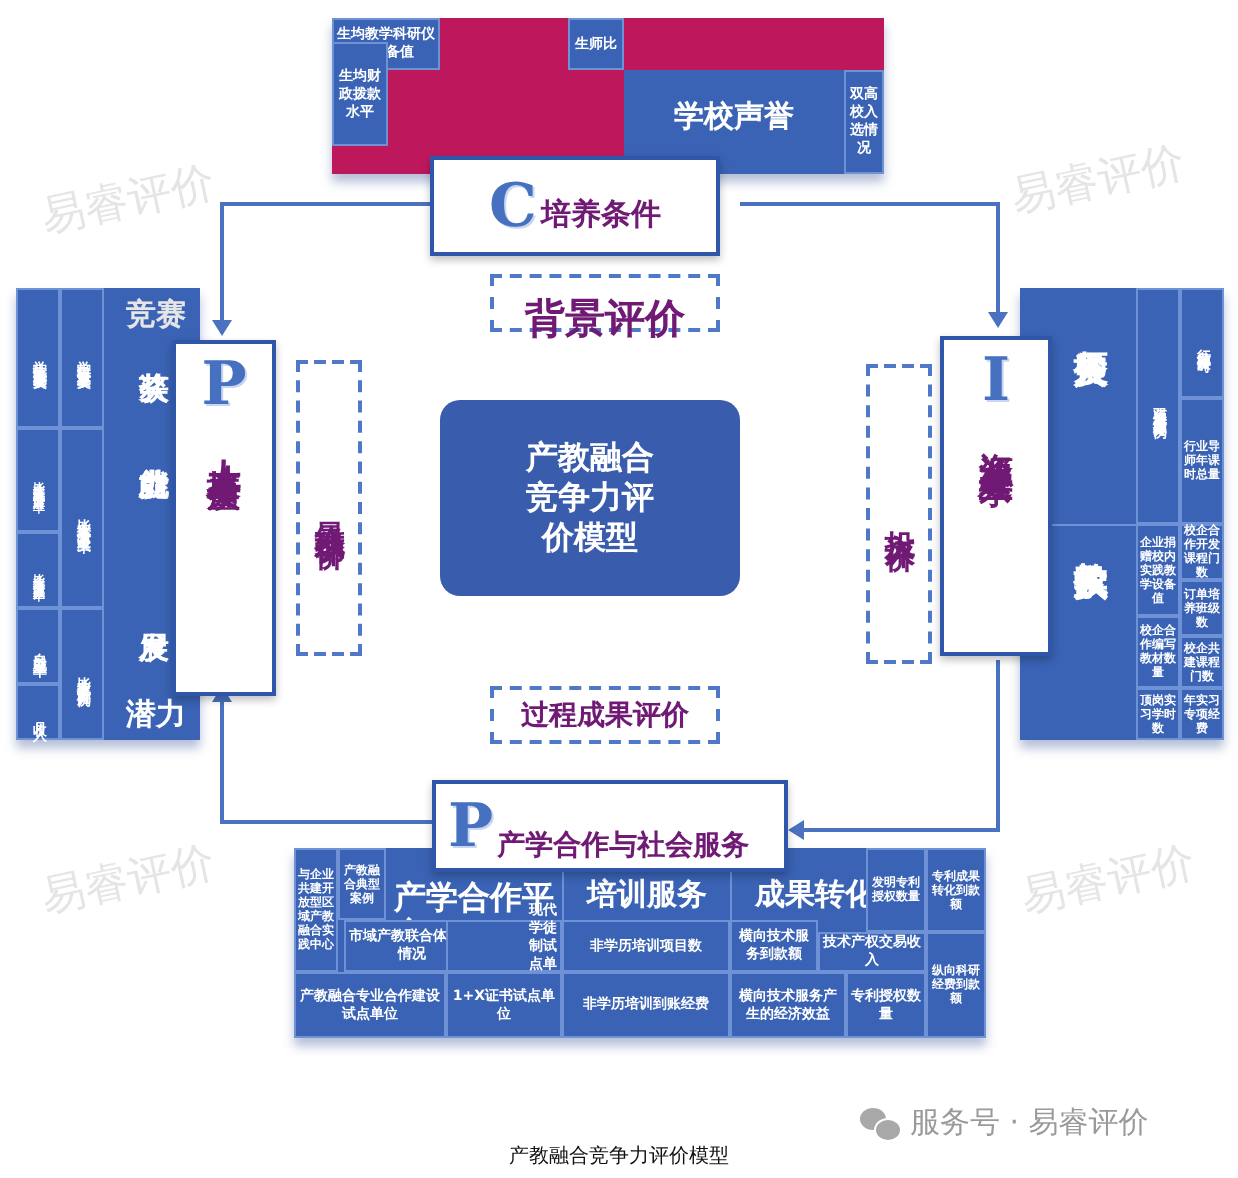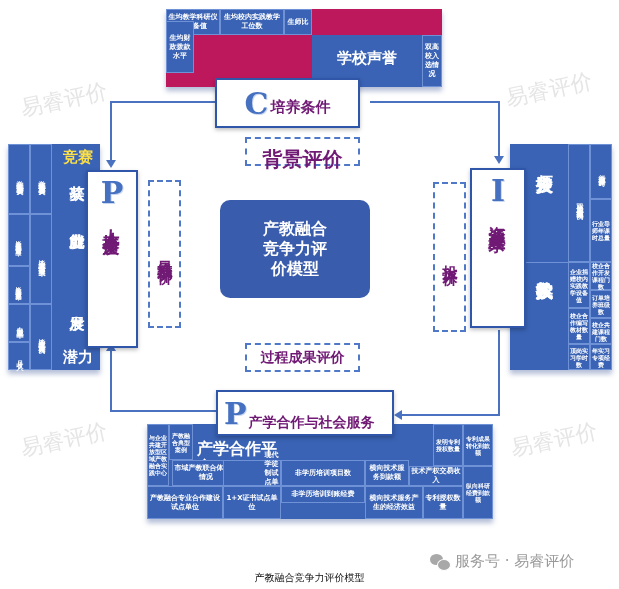--- a/index.html
+++ b/index.html
@@ -42,21 +42,20 @@
 <div class="line" style="left:498px;top:330px;width:2px;height:86px;"></div>
 <div class="line" style="left:400px;top:414px;width:100px;height:2px;"></div>
 <div class="arrow" style="left:394px;top:410px;border-top:5px solid transparent;border-bottom:5px solid transparent;border-right:8px solid #4a72c0;"></div>
 
 <div class="line" style="left:110px;top:348px;width:2px;height:64px;"></div>
 <div class="line" style="left:110px;top:410px;width:110px;height:2px;"></div>
 <div class="arrow" style="left:106px;top:343px;border-left:5px solid transparent;border-right:5px solid transparent;border-bottom:8px solid #4a72c0;"></div>
 
 <div class="abs shadow" style="left:166px;top:9px;width:276px;height:78px;background:#be185d;">
   <div class="cell" style="left:0;top:0;width:54px;height:26px;">生均教学科研仪器设备值</div>
-  <div class="cell" style="left:54px;top:0;width:64px;height:26px;">生均校内实践教学工位数</div>
   <div class="cell" style="left:118px;top:0;width:28px;height:26px;">生师比</div>
   <div class="cell" style="left:0;top:12px;width:28px;height:52px;">生均财政拨款水平</div>
   <div class="cell big" style="left:146px;top:26px;width:110px;height:52px;border:none;align-items:flex-start;padding-top:14px;">学校声誉</div>
   <div class="cell" style="left:256px;top:26px;width:20px;height:52px;">双高校入选情况</div>
 </div>
 
 <div class="whitebox" style="left:215px;top:78px;width:145px;height:50px;display:flex;align-items:center;justify-content:center;">
   <span class="letter" style="font-size:30px;margin-right:2px;">C</span>
   <span class="label" style="font-size:15px;margin-top:8px;">培养条件</span>
 </div>
@@ -67,21 +66,21 @@
 
 <div class="abs shadow" style="left:8px;top:144px;width:92px;height:226px;background:#3a63b5;">
   <div class="cell vcell" style="left:0;top:0;width:22px;height:70px;">学生技能竞赛获奖</div>
   <div class="cell vcell" style="left:0;top:70px;width:22px;height:52px;font-size:6px;">毕业生就业率专业对口率</div>
   <div class="cell vcell" style="left:0;top:122px;width:22px;height:38px;font-size:6px;">毕业生本省就业比率</div>
   <div class="cell vcell" style="left:0;top:160px;width:22px;height:38px;">自主就业率</div>
   <div class="cell vcell" style="left:0;top:198px;width:22px;height:28px;">月收入</div>
   <div class="cell vcell" style="left:22px;top:0;width:22px;height:70px;">学生科研竞赛获奖</div>
   <div class="cell vcell" style="left:22px;top:70px;width:22px;height:90px;">毕业生本省去向落实率</div>
   <div class="cell vcell" style="left:22px;top:160px;width:22px;height:66px;">毕业生三年晋升比例</div>
-  <div class="abs big" style="left:48px;top:4px;width:44px;text-align:center;color:#fde047;">竞赛</div>
+  <div class="abs big" style="left:48px;top:4px;width:44px;text-align:center;color:#e5e5e5;">竞赛</div>
   <div class="abs big vtxt" style="left:60px;top:30px;color:#fff;">获奖</div>
   <div class="abs big vtxt" style="left:60px;top:78px;color:#fff;">就业能力</div>
   <div class="abs big vtxt" style="left:60px;top:160px;color:#fff;">发展</div>
   <div class="abs big" style="left:48px;top:204px;width:44px;text-align:center;color:#fff;">潜力</div>
 </div>
 
 <div class="whitebox" style="left:86px;top:170px;width:52px;height:178px;display:flex;flex-direction:column;align-items:center;padding-top:4px;">
   <span class="letter" style="font-size:30px;line-height:34px;">P</span>
   <span class="label vtxt" style="font-size:17px;letter-spacing:2px;margin-top:6px;">人才培养质量</span>
 </div>
@@ -120,31 +119,33 @@
 </div>
 
 <div class="dash" style="left:245px;top:343px;width:115px;height:29px;display:flex;align-items:center;justify-content:center;">
   <span class="label" style="font-size:14px;">过程成果评价</span>
 </div>
 
 <div class="abs shadow" style="left:147px;top:424px;width:346px;height:95px;background:#3a63b5;">
   <div class="cell" style="left:0;top:0;width:22px;height:62px;font-size:6px;line-height:7px;">与企业共建开放型区域产教融合实践中心</div>
   <div class="cell" style="left:22px;top:0;width:24px;height:36px;font-size:6px;line-height:7px;">产教融合典型案例</div>
   <div class="abs big" style="left:50px;top:16px;width:80px;color:#fff;font-size:16px;">产学合作平台</div>
+  <div class="cell big" style="left:134px;top:10px;width:84px;height:26px;border:none;border-left:1px solid #6f92d6;">培训服务</div>
+  <div class="cell big" style="left:218px;top:10px;width:84px;height:26px;border:none;border-left:1px solid #6f92d6;">成果转化</div>
   <div class="cell" style="left:286px;top:0;width:30px;height:42px;font-size:6px;line-height:7px;">发明专利授权数量</div>
   <div class="cell" style="left:316px;top:0;width:30px;height:42px;font-size:6px;line-height:7px;">专利成果转化到款额</div>
   <div class="cell" style="left:316px;top:42px;width:30px;height:53px;font-size:6px;line-height:7px;">纵向科研经费到款额</div>
   <div class="cell" style="left:25px;top:36px;width:68px;height:26px;">市域产教联合体入选情况</div>
   <div class="cell" style="left:76px;top:36px;width:58px;height:26px;padding-left:40px;">现代学徒制试点单位</div>
   <div class="cell" style="left:134px;top:36px;width:84px;height:26px;">非学历培训项目数</div>
   <div class="cell" style="left:218px;top:36px;width:44px;height:26px;">横向技术服务到款额</div>
   <div class="cell" style="left:262px;top:42px;width:54px;height:20px;">技术产权交易收入</div>
   <div class="cell" style="left:0;top:62px;width:76px;height:33px;">产教融合专业合作建设试点单位</div>
   <div class="cell" style="left:76px;top:62px;width:58px;height:33px;">1+X证书试点单位</div>
-  <div class="cell" style="left:134px;top:62px;width:84px;height:17px;">非学历培训到账经费</div>
+  <div class="cell" style="left:134px;top:62px;width:84px;height:33px;">非学历培训到账经费</div>
   <div class="cell" style="left:218px;top:62px;width:58px;height:33px;">横向技术服务产生的经济效益</div>
   <div class="cell" style="left:276px;top:62px;width:40px;height:33px;">专利授权数量</div>
 </div>
 
 <div class="whitebox" style="left:216px;top:390px;width:178px;height:46px;display:flex;align-items:center;padding-left:6px;">
   <span class="letter" style="font-size:30px;margin-right:2px;">P</span>
   <span class="label" style="font-size:14px;margin-top:20px;">产学合作与社会服务</span>
 </div>
 
 <div class="abs" style="left:430px;top:552px;display:flex;align-items:center;color:#9a9a9a;font-size:15px;">

